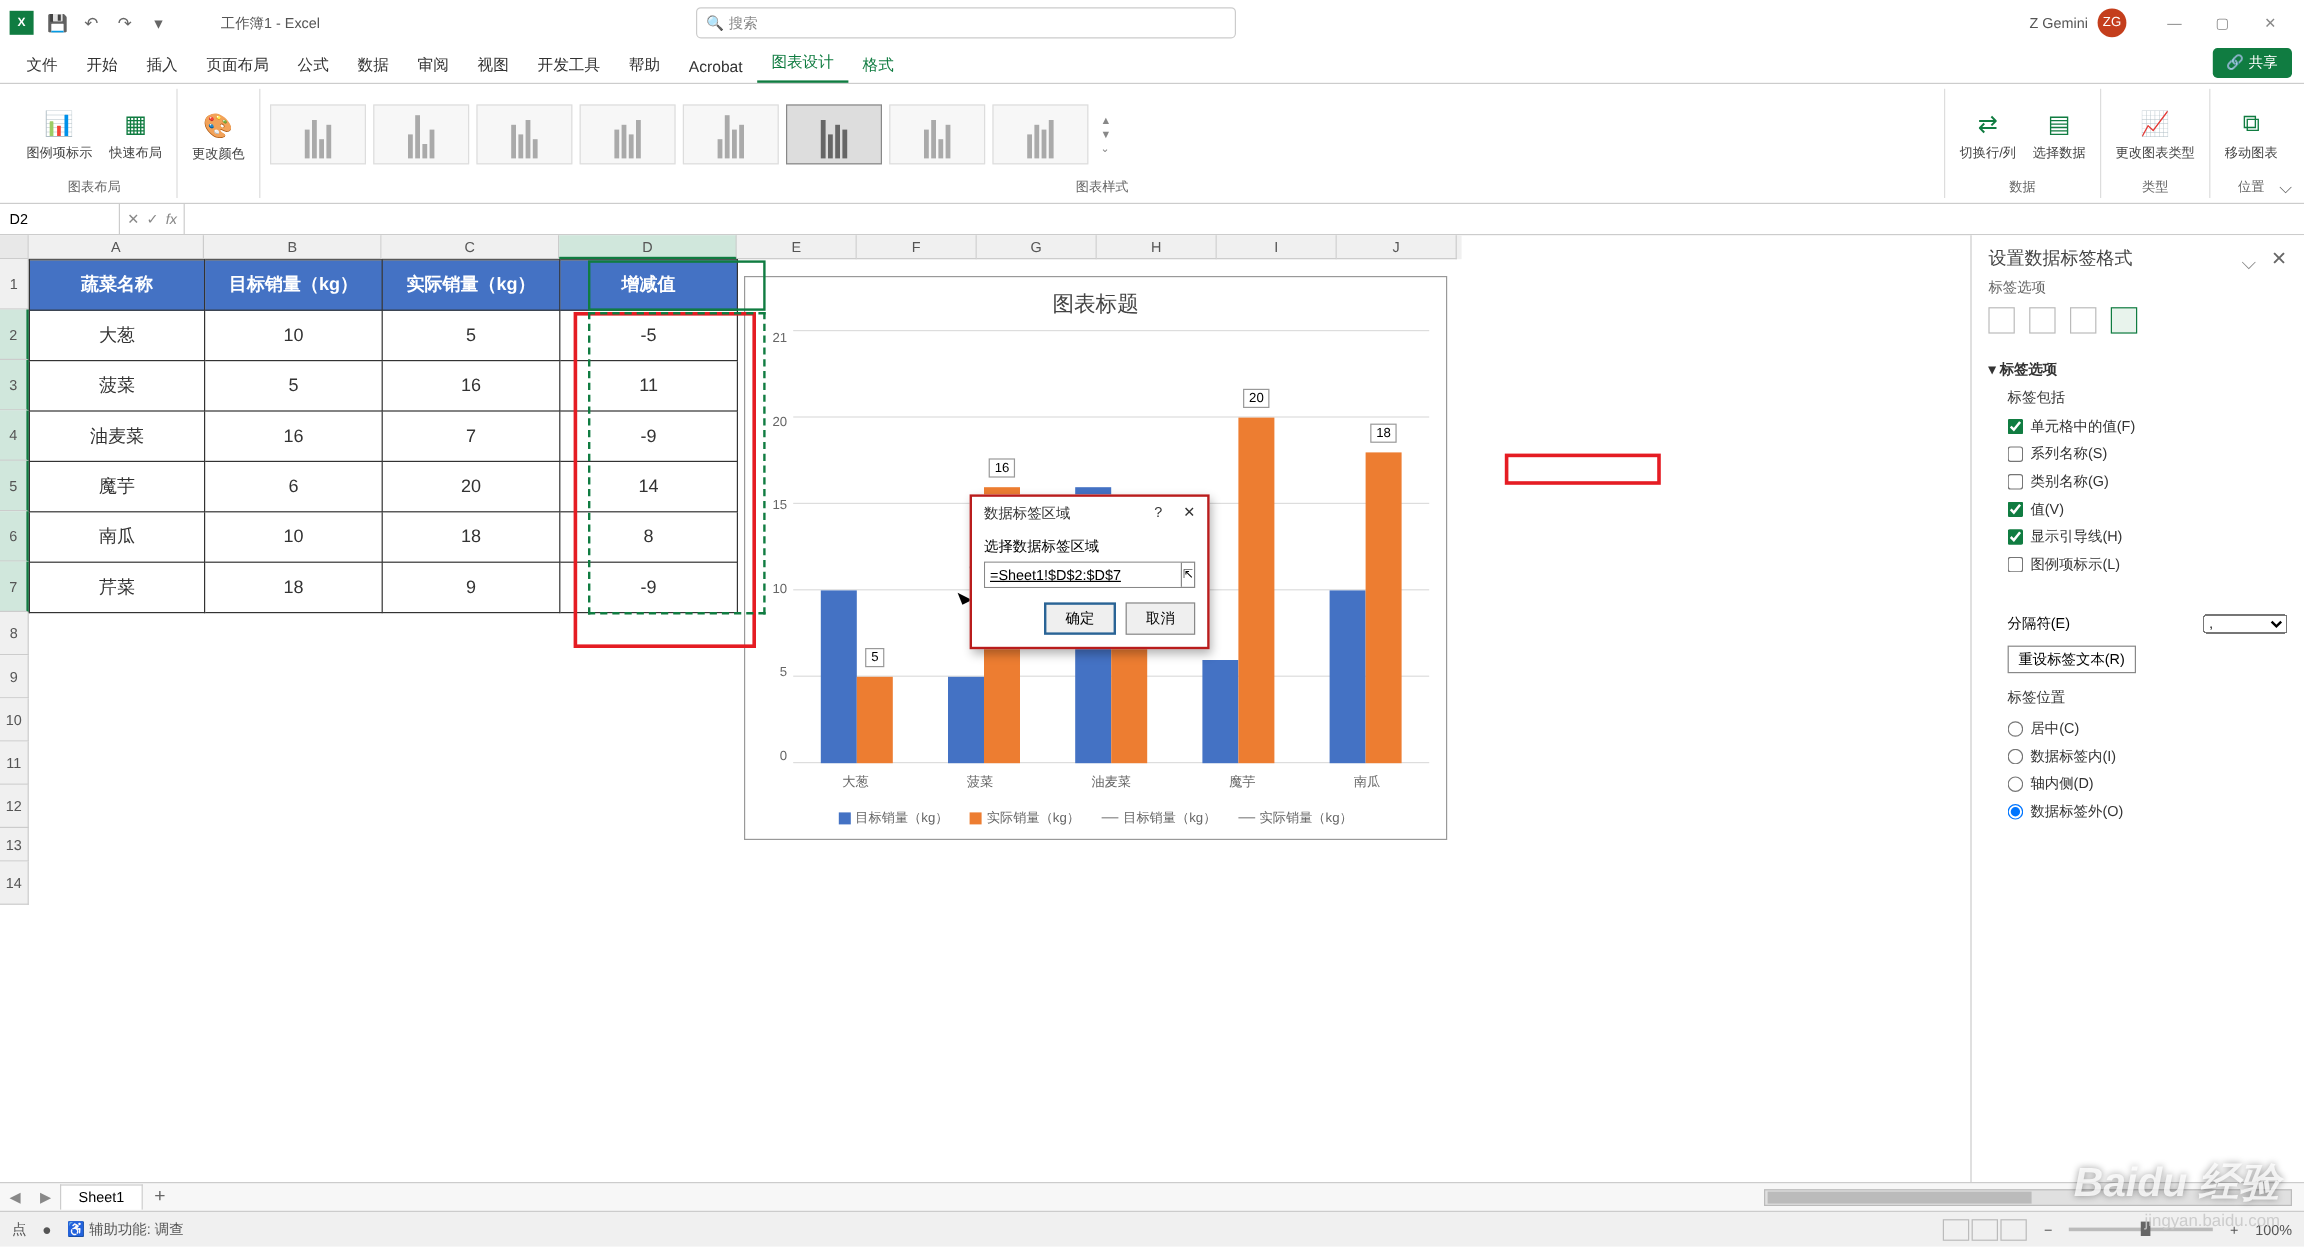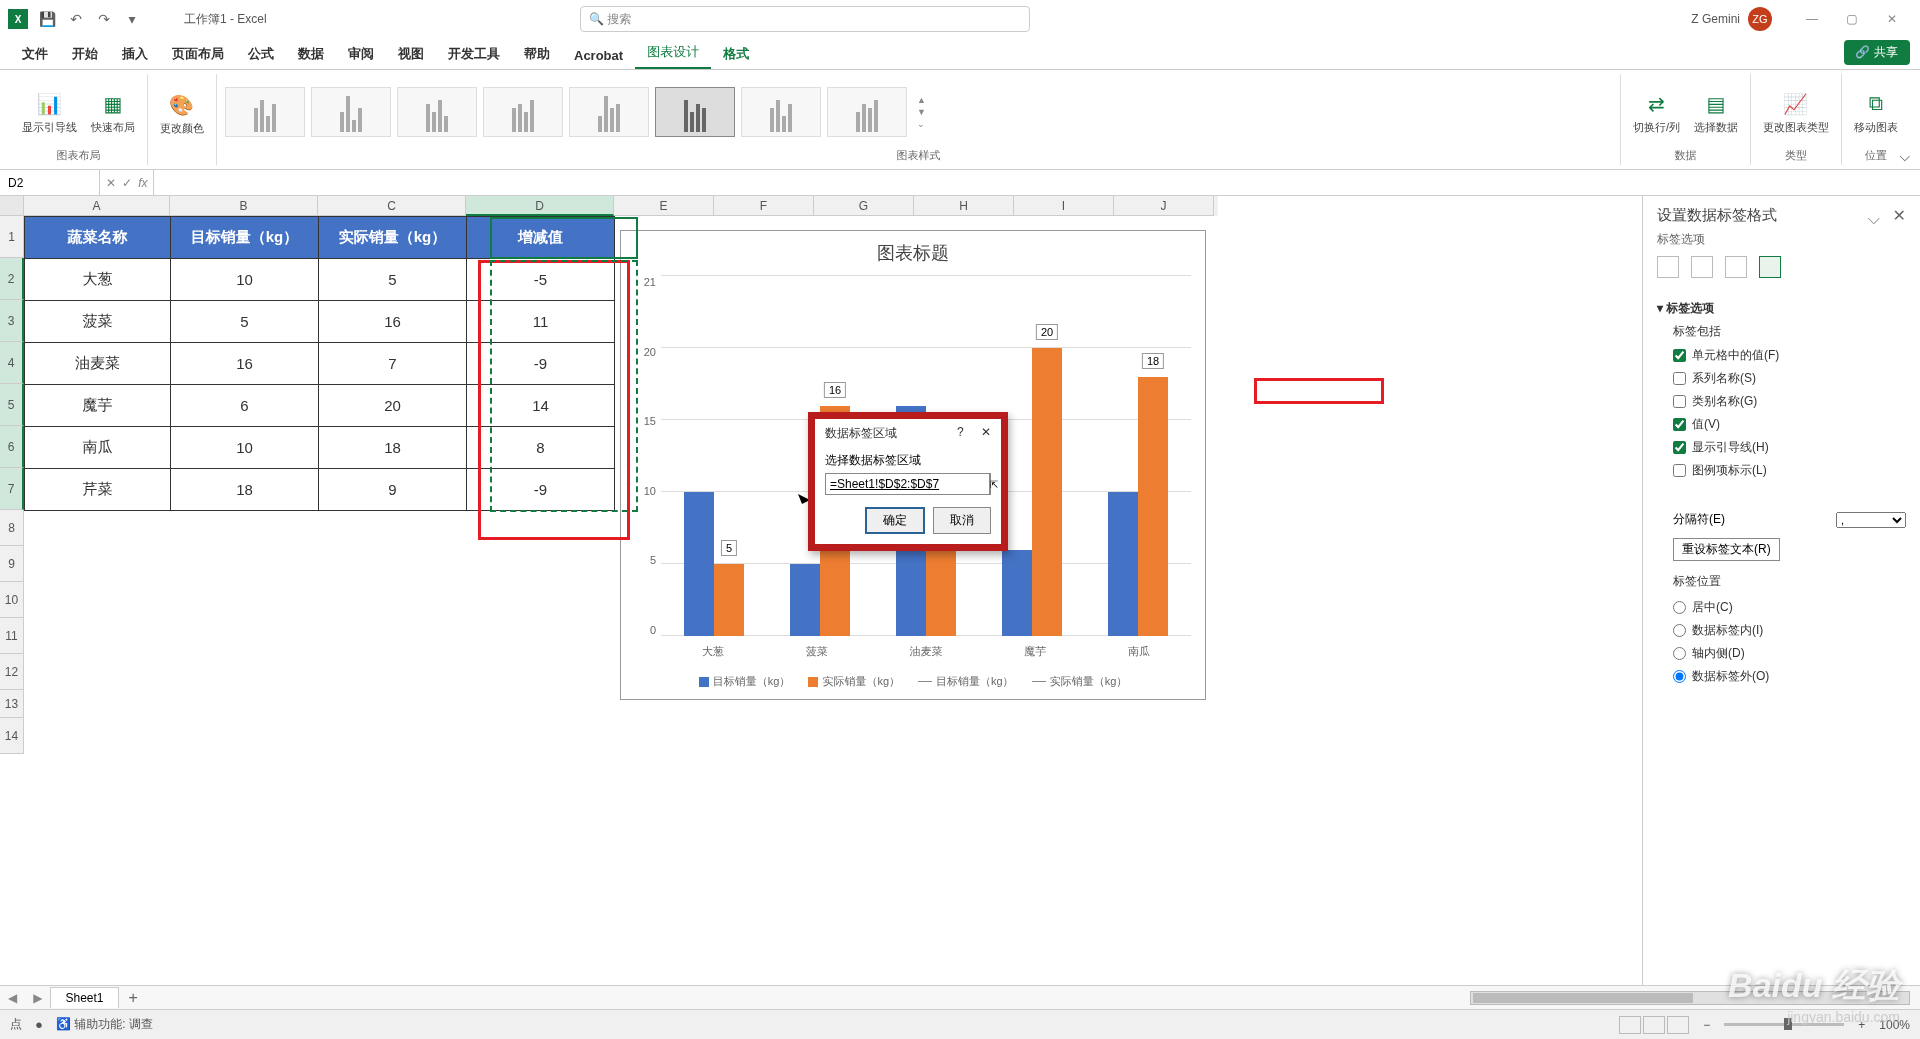--- a/index.html
+++ b/index.html
@@ -12,21 +12,21 @@
 .titlebar .qat-btn { width: 24px; height: 24px; display: flex; align-items: center; justify-content: center; color: #666; font-size: 14px; }
 .titlebar .title-center { flex: 1; text-align: left; padding-left: 40px; color: #555; font-size: 12px; }
 .titlebar .search-box { width: 450px; height: 26px; border: 1px solid #ccc; border-radius: 4px; display: flex; align-items: center; padding: 0 8px; color: #888; font-size: 12px; margin: 0 auto; position:absolute; left: 580px; }
 .titlebar .user { margin-left: auto; display: flex; align-items: center; gap: 8px; color: #555; font-size: 12px; }
 .titlebar .user .avatar { width: 24px; height: 24px; border-radius: 50%; background: #c43e1c; color: #fff; font-size: 11px; display: flex; align-items: center; justify-content: center; }
 .titlebar .win-controls { display: flex; gap: 0; margin-left: 20px; }
 .titlebar .win-btn { width: 40px; height: 30px; display: flex; align-items: center; justify-content: center; color: #888; font-size: 12px; }
 
 
 .ribbon-tabs { height: 32px; display: flex; align-items: flex-end; padding: 0 10px; gap: 0; border-bottom: 1px solid #ccc; }
-.ribbon-tab { padding: 6px 12px; font-size: 13px; color: #333; cursor: pointer; font-weight: bold; }
+.ribbon-tab { padding: 6px 12px; font-size: 13px; color: #333; cursor: pointer; }
 .ribbon-tab.active { color: #107c41; border-bottom: 2px solid #107c41; font-weight: 500; }
 .ribbon-tab.contextual { color: #107c41; }
 .share-btn { margin-left: auto; background: #107c41; color: #fff; padding: 4px 12px; border-radius: 4px; font-size: 12px; margin-bottom: 4px; }
 
 
 .ribbon { height: 100px; background: #fff; border-bottom: 1px solid #ccc; display: flex; align-items: stretch; padding: 4px 10px; gap: 0; }
 .ribbon-group { display: flex; flex-direction: column; justify-content: space-between; padding: 2px 8px; border-right: 1px solid #ddd; }
 .ribbon-group-items { display: flex; gap: 6px; align-items: center; flex: 1; }
 .ribbon-group-label { font-size: 11px; color: #666; text-align: center; }
 .ribbon-btn { display: flex; flex-direction: column; align-items: center; gap: 2px; font-size: 11px; color: #444; padding: 4px; }
@@ -74,21 +74,21 @@
 .bar-group { display: flex; gap: 0; align-items: flex-end; }
 .bar1 { width: 30px; background: #4472C4; }
 .bar2 { width: 30px; background: #ED7D31; position: relative; }
 .data-label { position: absolute; top: -24px; left: 15px; transform: translateX(-50%); font-size: 11px; border: 1px solid #999; padding: 1px 4px; background: #fff; }
 .chart-cats { position: absolute; left: 40px; bottom: 40px; width: 530px; display: flex; justify-content: space-around; font-size: 11px; color: #666; }
 .chart-legend { position: absolute; bottom: 10px; left: 0; right: 0; display: flex; justify-content: center; gap: 18px; font-size: 11px; color: #666; }
 .leg-item { display: flex; align-items: center; gap: 4px; }
 .leg-sw { width: 10px; height: 10px; }
 
 
-.dialog { position: absolute; left: 808px; top: 412px; width: 200px; background: #fff; border: 7px solid #b91c1c; box-shadow: 2px 4px 8px rgba(0,0,0,0.3); z-index: 100; }
+.dialog { position: absolute; left: 808px; top: 412px; width: 200px; background: #fff; border: 2px solid #b91c1c; box-shadow: 2px 4px 8px rgba(0,0,0,0.3); z-index: 100; }
 .dialog-title { display: flex; justify-content: space-between; padding: 6px 10px; font-size: 12px; color: #333; }
 .dialog-title .dlg-close { cursor: pointer; }
 .dialog-body { padding: 4px 10px 10px; }
 .dialog-label { font-size: 12px; margin-bottom: 4px; }
 .dialog-input-row { display: flex; border: 1px solid #888; }
 .dialog-input-row input { flex: 1; border: none; padding: 3px 4px; font-size: 12px; outline: none; text-decoration: underline; }
 .dialog-input-row .ref-btn { width: 22px; border-left: 1px solid #888; display: flex; align-items: center; justify-content: center; font-size: 10px; }
 .dialog-btns { display: flex; justify-content: flex-end; gap: 8px; margin-top: 12px; }
 .dialog-btns button { padding: 3px 16px; font-size: 12px; border: 1px solid #888; background: #efefef; }
 .dialog-btns button.primary { border: 2px solid #2a6496; }
@@ -171,21 +171,21 @@
   <div class="ribbon-tab active contextual">图表设计</div>
   <div class="ribbon-tab contextual">格式</div>
   <div class="share-btn">🔗 <span>共享</span></div>
 </div>
 
 <div class="ribbon">
   <div class="ribbon-group">
     <div class="ribbon-group-items">
       <div class="ribbon-btn">
           <span class="icon">📊</span>
-          <span>显示引导线</span>
+          <span>图例项标示</span>
         </div>
       <div class="ribbon-btn">
           <span class="icon">▦</span>
           <span>快速布局</span>
         </div>
     </div>
     <div class="ribbon-group-label">图表布局</div>
   </div>
   <div class="ribbon-group">
     <div class="ribbon-group-items">

